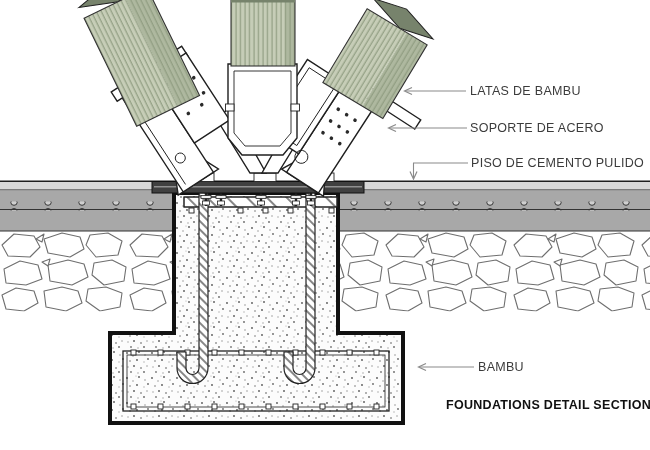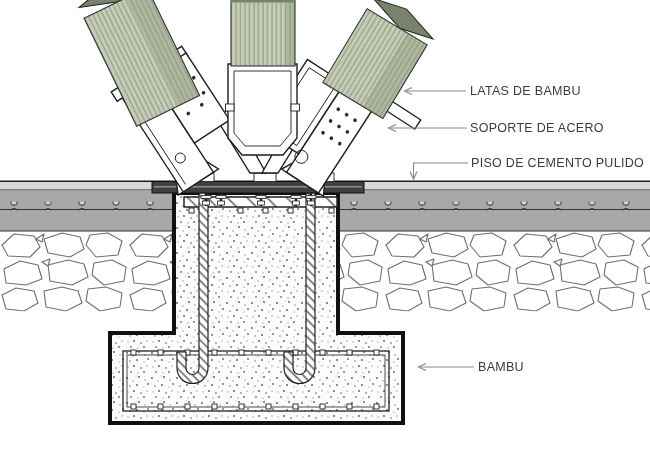--- a/index.html
+++ b/index.html
@@ -274,14 +274,15 @@
   <g>
     <path class="leader" d="M 419,367 H 474"></path>
     <path class="head" d="M 426,363.5 L 418.5,367 L 426,370.5"></path>
   </g>
 </svg>
 
   <div class="anno" style="left:470px;top:84px">LATAS DE BAMBU</div>
   <div class="anno" style="left:471px;top:156px">PISO DE CEMENTO PULIDO</div>
   <div class="anno" style="left:470px;top:121px">SOPORTE DE ACERO</div>
   <div class="anno" style="left:478px;top:360px">BAMBU</div>
+  <div class="anno title" style="left:446px;top:398px">FOUNDATIONS DETAIL SECTION</div>
 
 </div>
 
 </body></html>

